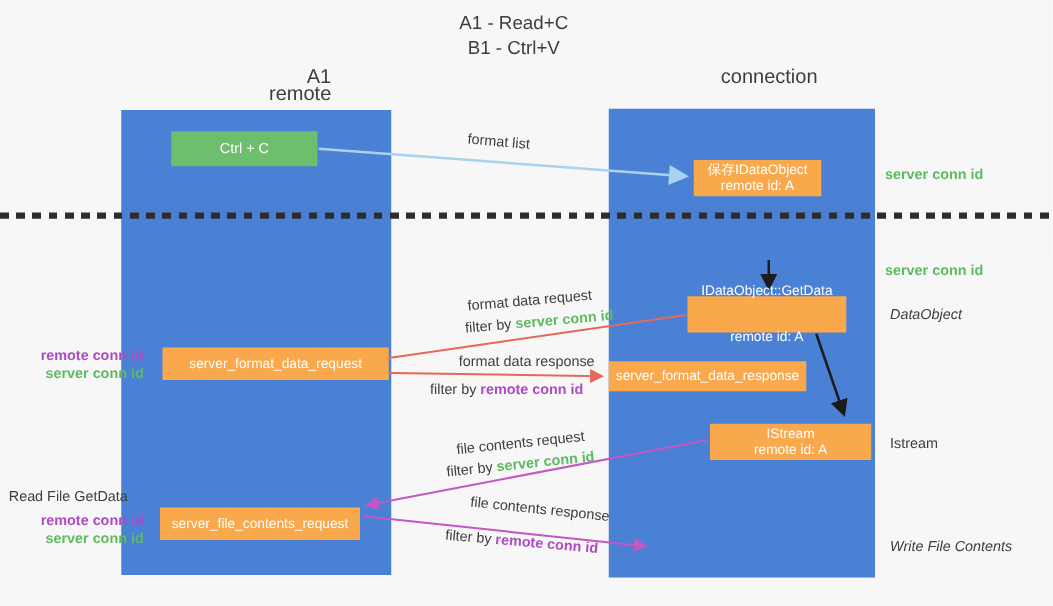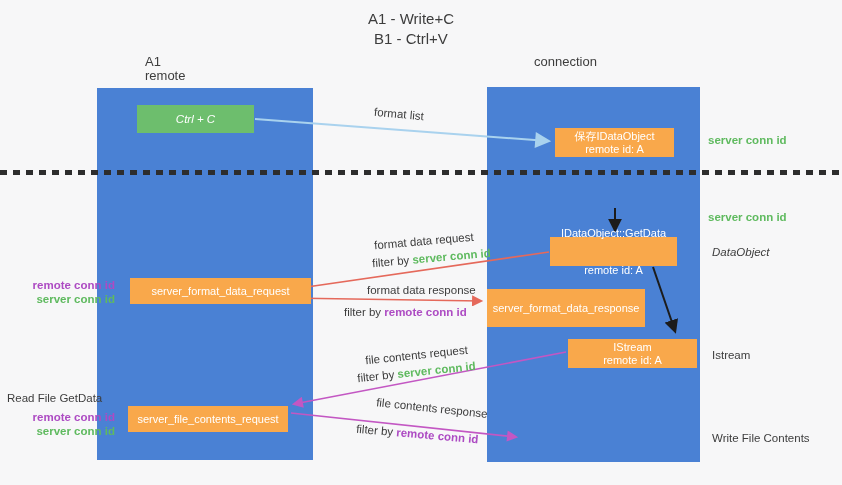--- a/index.html
+++ b/index.html
@@ -11,22 +11,22 @@
     font-family: "Liberation Sans", sans-serif;
     overflow: hidden;
     color: var(--text-dark, #3d3d3d);
   }
   .title {
     position: absolute; top: 9px; left: 0; width: 822px;
     text-align: center; font-size: 15px; line-height: 20px;
     color: var(--text-dark, #3d3d3d);
   }
   .col-header {
-    position: absolute; text-align: left;
-    font-size: 13px; line-height: 14px; color: var(--text-dark, #3d3d3d);
+    position: absolute; text-align: right;
+    font-size: 16px; line-height: 14px; color: var(--text-dark, #3d3d3d);
   }
   .lane { position: absolute; background: var(--column-blue, #4a81d4); }
   .lane-a { left: 97px; top: 88px; width: 216px; height: 372px; }
   .lane-b { left: 487px; top: 87px; width: 213px; height: 375px; }
   .dashes {
     position: absolute; left: 0; top: 170px; width: 842px; height: 5px;
     background: repeating-linear-gradient(90deg, #2d2d2d 0 7px, transparent 7px 13px);
   }
   svg.arrows { position: absolute; left: 0; top: 0; pointer-events: none; }
   .stroke-blue    { stroke: var(--arrow-light-blue, #a9d2ee); }
@@ -53,21 +53,21 @@
   .purple-txt { color: var(--text-purple, #ad4bc3); font-weight: bold; }
   .pair { text-align: right; width: 97px; font-weight: bold; }
   .rot { transform-origin: 50% 50%; }
 </style>
 </head>
 <body>
 
 <div class="canvas">
 
   <div class="title">
-    <div>A1 - Write+C</div>
+    <div>A1 - Read+C</div>
     <div>B1 - Ctrl+V</div>
   </div>
 
   <div class="col-header" style="left:145px; top:55px; width:120px;">
     <div>A1</div>
     <div>remote</div>
   </div>
   <div class="col-header" style="left:534px; top:55px; width:120px;">
     <div>connection</div>
   </div>
@@ -94,40 +94,40 @@
     </defs>
     <line x1="255" y1="119" x2="548" y2="141" class="stroke-blue" stroke-width="2" marker-end="url(#m-blue)"></line>
     <line x1="615" y1="208" x2="615" y2="230" class="stroke-black" stroke-width="2" marker-end="url(#m-black)"></line>
     <line x1="653" y1="267" x2="675" y2="331" class="stroke-black" stroke-width="2" marker-end="url(#m-black)"></line>
     <line x1="549" y1="252" x2="293" y2="289" class="stroke-red" stroke-width="1.6" marker-end="url(#m-red)"></line>
     <line x1="288" y1="298" x2="481" y2="301" class="stroke-red" stroke-width="1.6" marker-end="url(#m-red)"></line>
     <line x1="566" y1="352" x2="294" y2="404" class="stroke-magenta" stroke-width="1.6" marker-end="url(#m-magenta)"></line>
     <line x1="291" y1="413" x2="516" y2="437" class="stroke-magenta" stroke-width="1.6" marker-end="url(#m-magenta)"></line>
   </svg>
 
-  <div class="box green" style="left:137px; top:105px; width:117px; height:28px;font-style:italic;">
+  <div class="box green" style="left:137px; top:105px; width:117px; height:28px;">
     <span>Ctrl + C</span>
   </div>
 
-  <div class="box orange" style="left:555px; top:128px; width:119px; height:29px;">
+  <div class="box orange" style="left:555px; top:128px; width:102px; height:29px;">
     <span>保存IDataObject</span>
     <span>remote id: A</span>
   </div>
 
 
   <div class="box orange" style="left:550px; top:237px; width:127px; height:29px;gap:24px;">
     <span>IDataObject::GetData</span>
     <span>remote id: A</span>
   </div>
 
   <div class="box orange" style="left:130px; top:278px; width:181px; height:26px;">
     <span>server_format_data_request</span>
   </div>
 
-  <div class="box orange" style="left:487px; top:289px; width:158px; height:38px;">
+  <div class="box orange" style="left:487px; top:289px; width:158px; height:24px;">
     <span>server_format_data_response</span>
   </div>
 
   <div class="box orange" style="left:568px; top:339px; width:129px; height:29px;">
     <span>IStream</span>
     <span>remote id: A</span>
   </div>
 
   <div class="box orange" style="left:128px; top:394px; width:160px; height:26px;margin-top:12px;">
     <span>server_file_contents_request</span>
@@ -145,21 +145,21 @@
   <div class="lbl rot" style="left:365px; top:348px; transform:rotate(-6deg);">file contents request</div>
   <div class="lbl rot" style="left:357px; top:365px; transform:rotate(-6deg);"><span>filter by </span><span class="green-txt">server conn id</span></div>
 
   <div class="lbl rot" style="left:376px; top:401px; transform:rotate(6deg);">file contents response</div>
   <div class="lbl rot" style="left:356px; top:427px; transform:rotate(5deg);"><span>filter by </span><span class="purple-txt">remote conn id</span></div>
 
   <div class="lbl green-txt" style="left:708px; top:133px;">server conn id</div>
   <div class="lbl green-txt" style="left:708px; top:210px;">server conn id</div>
   <div class="lbl" style="left:712px; top:245px;font-style:italic;">DataObject</div>
   <div class="lbl" style="left:712px; top:348px;">Istream</div>
-  <div class="lbl" style="left:712px; top:431px;">Write File Contents</div>
+  <div class="lbl" style="left:712px; top:431px;font-style:italic;">Write File Contents</div>
 
   <div class="lbl pair" style="left:18px; top:278px;">
     <div class="purple-txt">remote conn id</div>
     <div class="green-txt">server conn id</div>
   </div>
   <div class="lbl" style="left:7px; top:391px;">Read File GetData</div>
   <div class="lbl pair" style="left:18px; top:410px;">
     <div class="purple-txt">remote conn id</div>
     <div class="green-txt">server conn id</div>
   </div>

